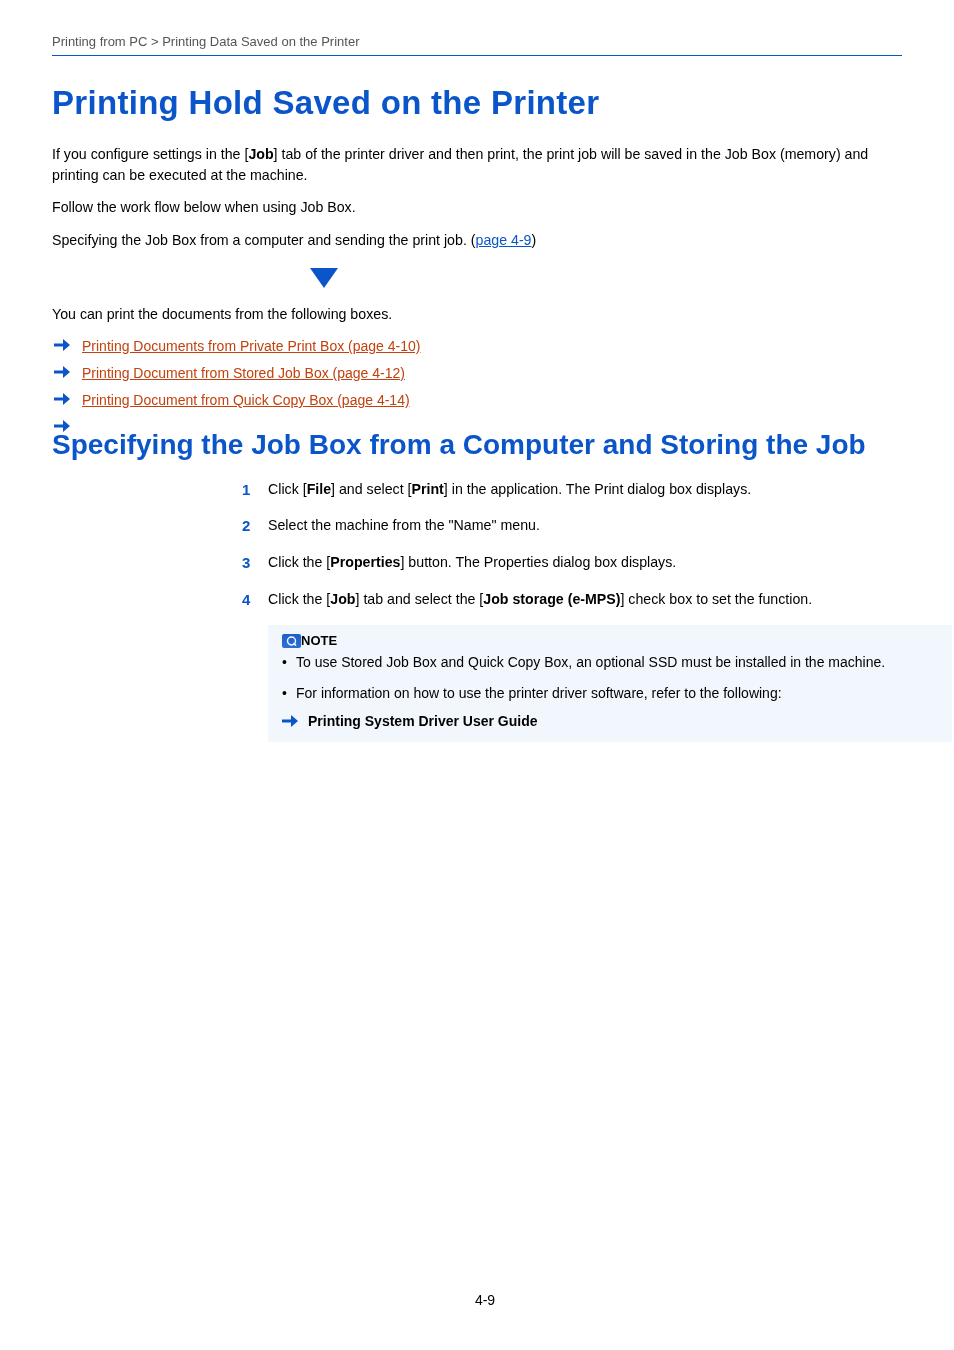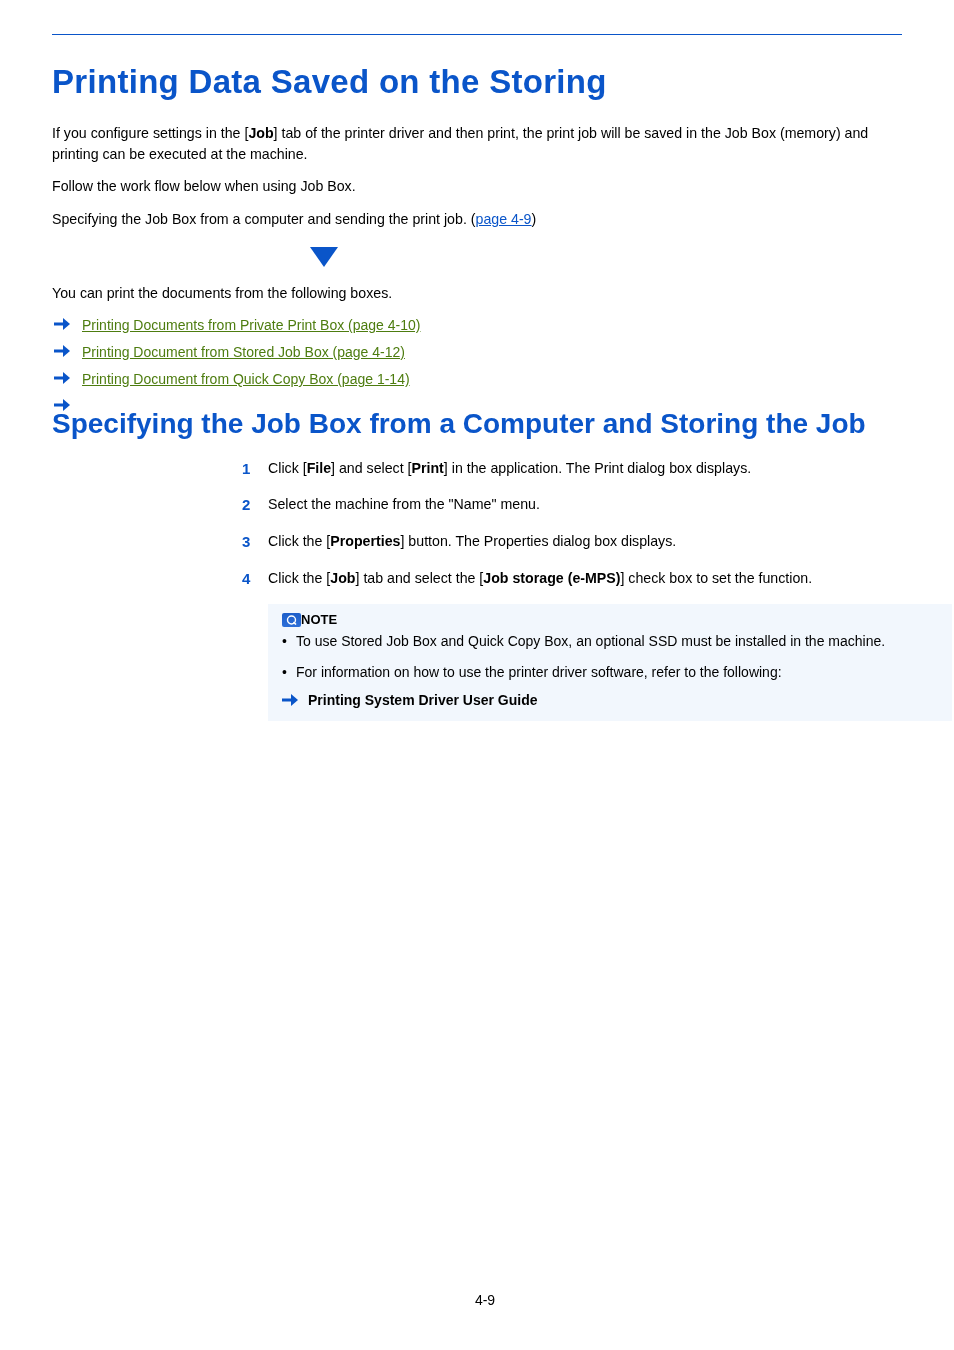--- a/index.html
+++ b/index.html
@@ -58,21 +58,21 @@
     padding-left: 30px;
     margin: 9px 0;
   }
   .link-list li .arrow-icon {
     position: absolute;
     left: 2px;
     top: 2px;
   }
   .arrow-icon svg { display: block; }
   .blue-link {
-    color: #4d7c0f;
+    color: #c2410c;
     font-size: 14px;
   }
   .h2 {
     font-family: "Arial Black", Arial, sans-serif;
     color: #0a55c9;
     font-size: 28px;
     font-weight: 900;
     line-height: 1.14;
     margin: 10px 0 12px 0;
   }
@@ -150,23 +150,24 @@
     left: 16px; right: 0;
     bottom: 42px;
     text-align: center;
     font-size: 14px;
   }
 </style>
 </head>
 <body>
 
 <div class="page">
+  <div class="breadcrumb">Printing from PC &gt; Printing Data Saved on the Printer</div>
   <hr class="hr-top">
 
-  <div class="h1">Printing Data Saved on the Storing</div>
+  <div class="h1">Printing Hold Saved on the Printer</div>
 
   <p class="body-text">
     <span>If you configure settings in the [</span><b>Job</b><span>] tab of the printer driver and then print, the print job will be saved in the Job Box (memory) and printing can be executed at the machine.</span>
   </p>
 
   <p class="body-text">Follow the work flow below when using Job Box.</p>
 
   <p class="body-text">
     <span>Specifying the Job Box from a computer and sending the print job. (</span><a class="page-ref" href="#">page 4-9</a><span>)</span>
   </p>
@@ -196,21 +197,21 @@
       </span>
       <a href="#" class="blue-link">Printing Document from Stored Job Box (page 4-12)</a>
     </li>
     <li>
       <span class="arrow-icon">
         <svg width="16" height="12" viewBox="0 0 16 12">
             <rect x="0" y="4.5" width="9" height="3" fill="#0a55c9"></rect>
             <polygon points="9,0 16,6 9,12" fill="#0a55c9"></polygon>
           </svg>
       </span>
-      <a href="#" class="blue-link">Printing Document from Quick Copy Box (page 1-14)</a>
+      <a href="#" class="blue-link">Printing Document from Quick Copy Box (page 4-14)</a>
     </li>
     <li>
       <span class="arrow-icon">
         <svg width="16" height="12" viewBox="0 0 16 12">
             <rect x="0" y="4.5" width="9" height="3" fill="#0a55c9"></rect>
             <polygon points="9,0 16,6 9,12" fill="#0a55c9"></polygon>
           </svg>
       </span>
     </li>
   </ul>

